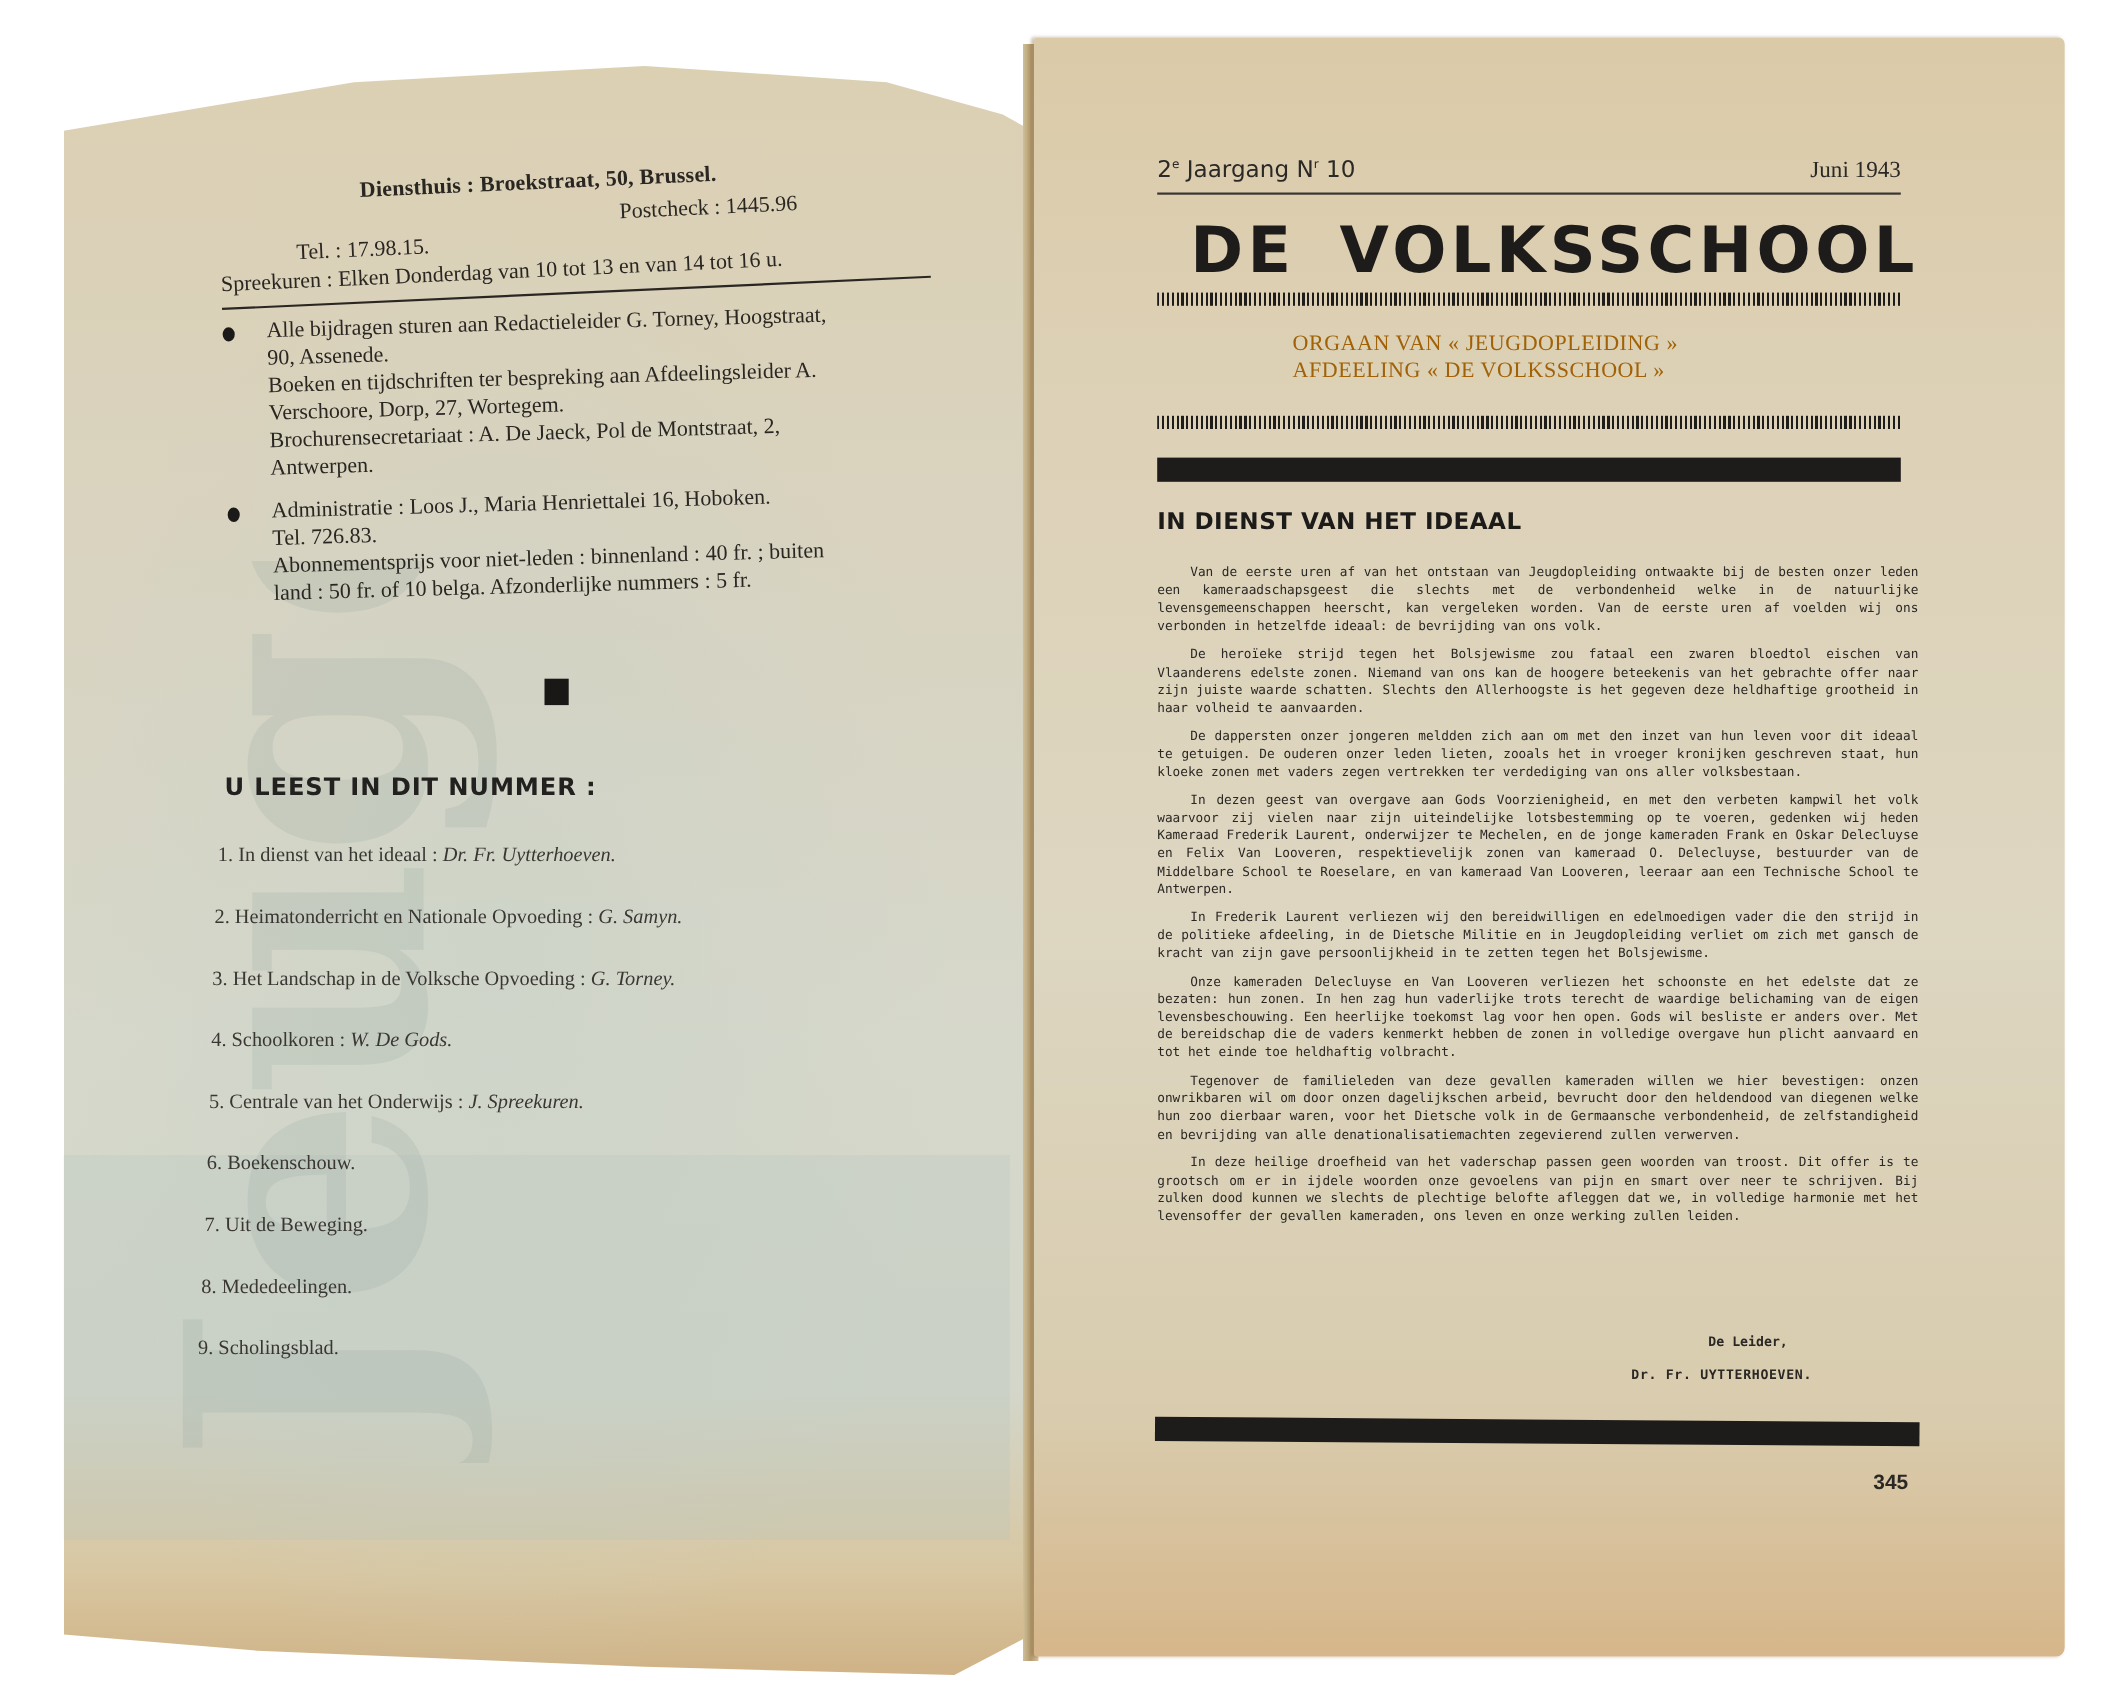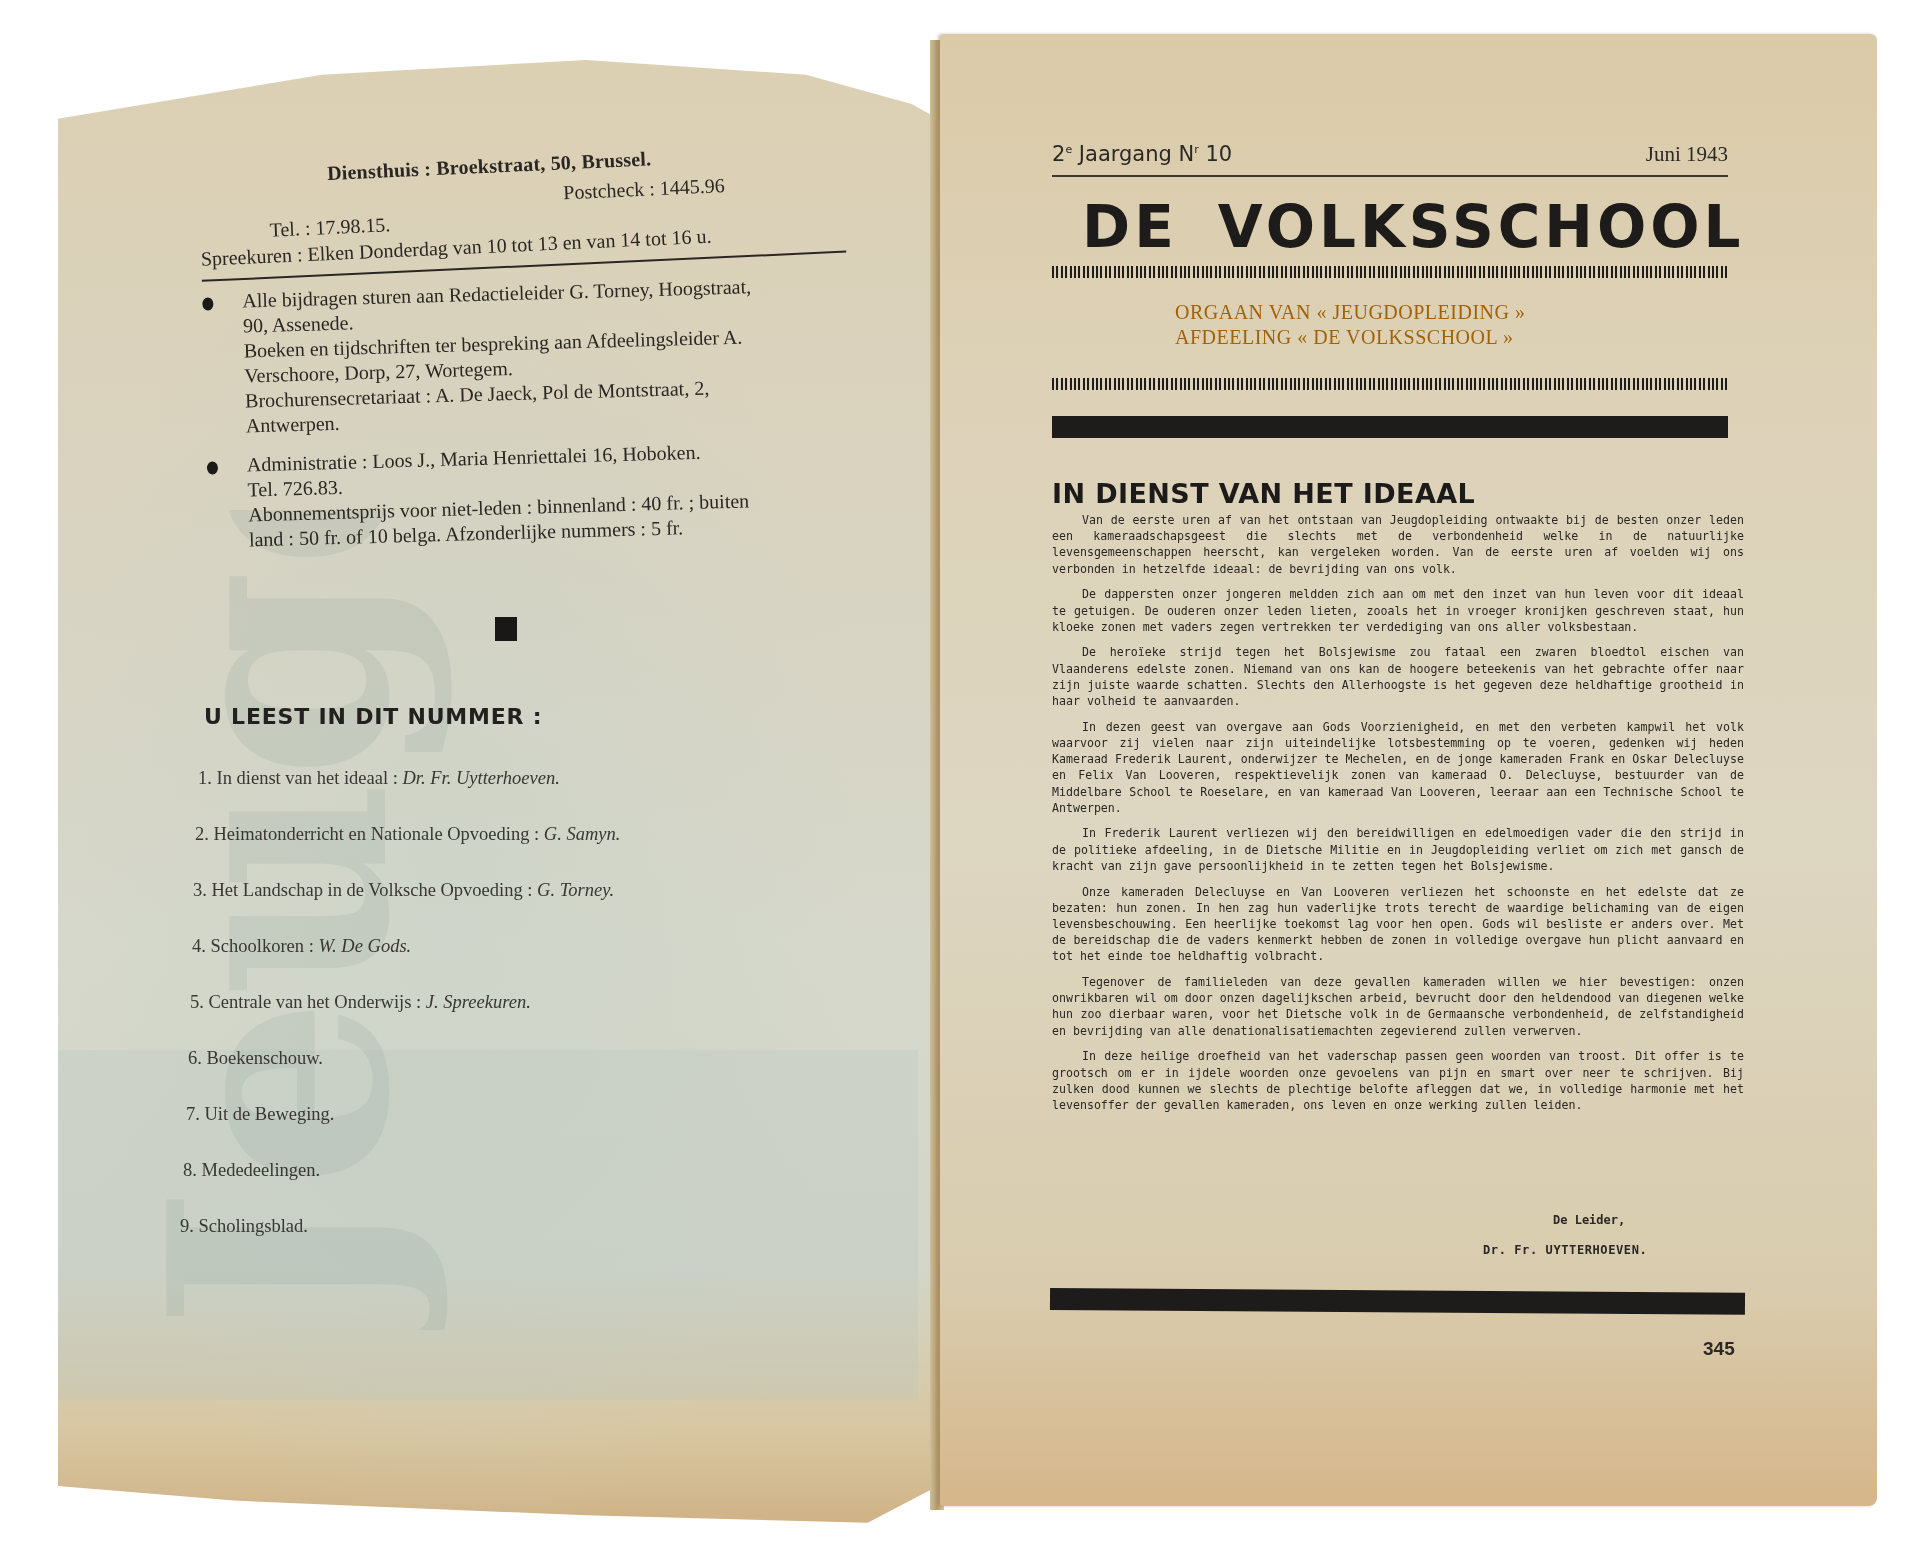--- a/index.html
+++ b/index.html
@@ -63,21 +63,21 @@
   .issue-row sup { font-size:11px; }
   .hr-thin { position:absolute; left:1052px; top:175px; width:676px; height:2px; background:#3a3632; }
   .masthead { position:absolute; left:1050px; top:194px; width:680px; font-family:"DejaVu Sans", sans-serif; font-weight:bold; font-size:58px; line-height:66px; letter-spacing:4px; color:#1e1c1a; white-space:nowrap;margin-left:32px; }
   .masthead .gap { display:inline-block; width:40px; }
   .hatch { position:absolute; left:1052px; width:676px; height:12px;
     background: repeating-linear-gradient(90deg, #1f1d1b 0 2px, transparent 2px 4.4px); }
   .organ { position:absolute; left:1175px; top:300px; font-size:20px; line-height:25px; color:#a16207; letter-spacing:0.5px; }
   .organ div { white-space:nowrap; }
   .bar { position:absolute; left:1052px; height:22px; background:#1e1c1a; }
 
-  .art-title { position:absolute; left:1052px; top:462px; font-family:"DejaVu Sans", sans-serif; font-weight:bold; font-size:27px; color:#1d1b19; letter-spacing:0.4px;margin-top:16px; }
+  .art-title { position:absolute; left:1052px; top:462px; font-family:"DejaVu Sans", sans-serif; font-weight:bold; font-size:21px; color:#1d1b19; letter-spacing:0.4px; }
   .article { position:absolute; left:1052px; top:512px; width:692px; font-family:"DejaVu Sans Mono", monospace; font-weight:normal; font-size:11.6px; line-height:16.2px; color:#2a2724; }
   .article p { margin:0 0 9.5px 0; text-indent:30px; text-align:justify; text-align-last:left; }
   .sign { position:absolute; font-family:"DejaVu Sans Mono", monospace; font-weight:bold; font-size:12px; color:#2a2724; white-space:nowrap; }
   .pageno { position:absolute; left:1703px; top:1338px; font-family:"Liberation Sans", sans-serif; font-weight:bold; font-size:19px; color:#2a2724; }
 </style>
 </head>
 <body>
 
 <div class="page page-left"></div>
 <div class="shelf"></div>
@@ -141,22 +141,22 @@
 <div class="organ">
   <div>ORGAAN VAN « JEUGDOPLEIDING »</div>
   <div>AFDEELING « DE VOLKSSCHOOL »</div>
 </div>
 <div class="hatch" style="top:378px"></div>
 <div class="bar" style="top:416px;width:676px"></div>
 
 <div class="art-title">IN DIENST VAN HET IDEAAL</div>
 <div class="article">
   <p>Van de eerste uren af van het ontstaan van Jeugdopleiding ontwaakte bij de besten onzer leden een kameraadschapsgeest die slechts met de verbondenheid welke in de natuurlijke levensgemeenschappen heerscht, kan vergeleken worden. Van de eerste uren af voelden wij ons verbonden in hetzelfde ideaal: de bevrijding van ons volk.</p>
+  <p>De heroïeke strijd tegen het Bolsjewisme zou fataal een zwaren bloedtol eischen van Vlaanderens edelste zonen. Niemand van ons kan de hoogere beteekenis van het gebrachte offer naar zijn juiste waarde schatten. Slechts den Allerhoogste is het gegeven deze heldhaftige grootheid in haar volheid te aanvaarden.</p>
   <p>De dappersten onzer jongeren meldden zich aan om met den inzet van hun leven voor dit ideaal te getuigen. De ouderen onzer leden lieten, zooals het in vroeger kronijken geschreven staat, hun kloeke zonen met vaders zegen vertrekken ter verdediging van ons aller volksbestaan.</p>
-  <p>De heroïeke strijd tegen het Bolsjewisme zou fataal een zwaren bloedtol eischen van Vlaanderens edelste zonen. Niemand van ons kan de hoogere beteekenis van het gebrachte offer naar zijn juiste waarde schatten. Slechts den Allerhoogste is het gegeven deze heldhaftige grootheid in haar volheid te aanvaarden.</p>
   <p>In dezen geest van overgave aan Gods Voorzienigheid, en met den verbeten kampwil het volk waarvoor zij vielen naar zijn uiteindelijke lotsbestemming op te voeren, gedenken wij heden Kameraad Frederik Laurent, onderwijzer te Mechelen, en de jonge kameraden Frank en Oskar Delecluyse en Felix Van Looveren, respektievelijk zonen van kameraad O. Delecluyse, bestuurder van de Middelbare School te Roeselare, en van kameraad Van Looveren, leeraar aan een Technische School te Antwerpen.</p>
   <p>In Frederik Laurent verliezen wij den bereidwilligen en edelmoedigen vader die den strijd in de politieke afdeeling, in de Dietsche Militie en in Jeugdopleiding verliet om zich met gansch de kracht van zijn gave persoonlijkheid in te zetten tegen het Bolsjewisme.</p>
   <p>Onze kameraden Delecluyse en Van Looveren verliezen het schoonste en het edelste dat ze bezaten: hun zonen. In hen zag hun vaderlijke trots terecht de waardige belichaming van de eigen levensbeschouwing. Een heerlijke toekomst lag voor hen open. Gods wil besliste er anders over. Met de bereidschap die de vaders kenmerkt hebben de zonen in volledige overgave hun plicht aanvaard en tot het einde toe heldhaftig volbracht.</p>
   <p>Tegenover de familieleden van deze gevallen kameraden willen we hier bevestigen: onzen onwrikbaren wil om door onzen dagelijkschen arbeid, bevrucht door den heldendood van diegenen welke hun zoo dierbaar waren, voor het Dietsche volk in de Germaansche verbondenheid, de zelfstandigheid en bevrijding van alle denationalisatiemachten zegevierend zullen verwerven.</p>
   <p>In deze heilige droefheid van het vaderschap passen geen woorden van troost. Dit offer is te grootsch om er in ijdele woorden onze gevoelens van pijn en smart over neer te schrijven. Bij zulken dood kunnen we slechts de plechtige belofte afleggen dat we, in volledige harmonie met het levensoffer der gevallen kameraden, ons leven en onze werking zullen leiden.</p>
 </div>
 <div class="sign" style="left:1553px;top:1213px">De Leider,</div>
 <div class="sign" style="left:1483px;top:1243px;letter-spacing:0.6px">Dr. Fr. UYTTERHOEVEN.</div>
 
 <div class="bar" style="top:1288px;left:1050px;width:695px;transform:rotate(0.4deg);transform-origin:left"></div>

